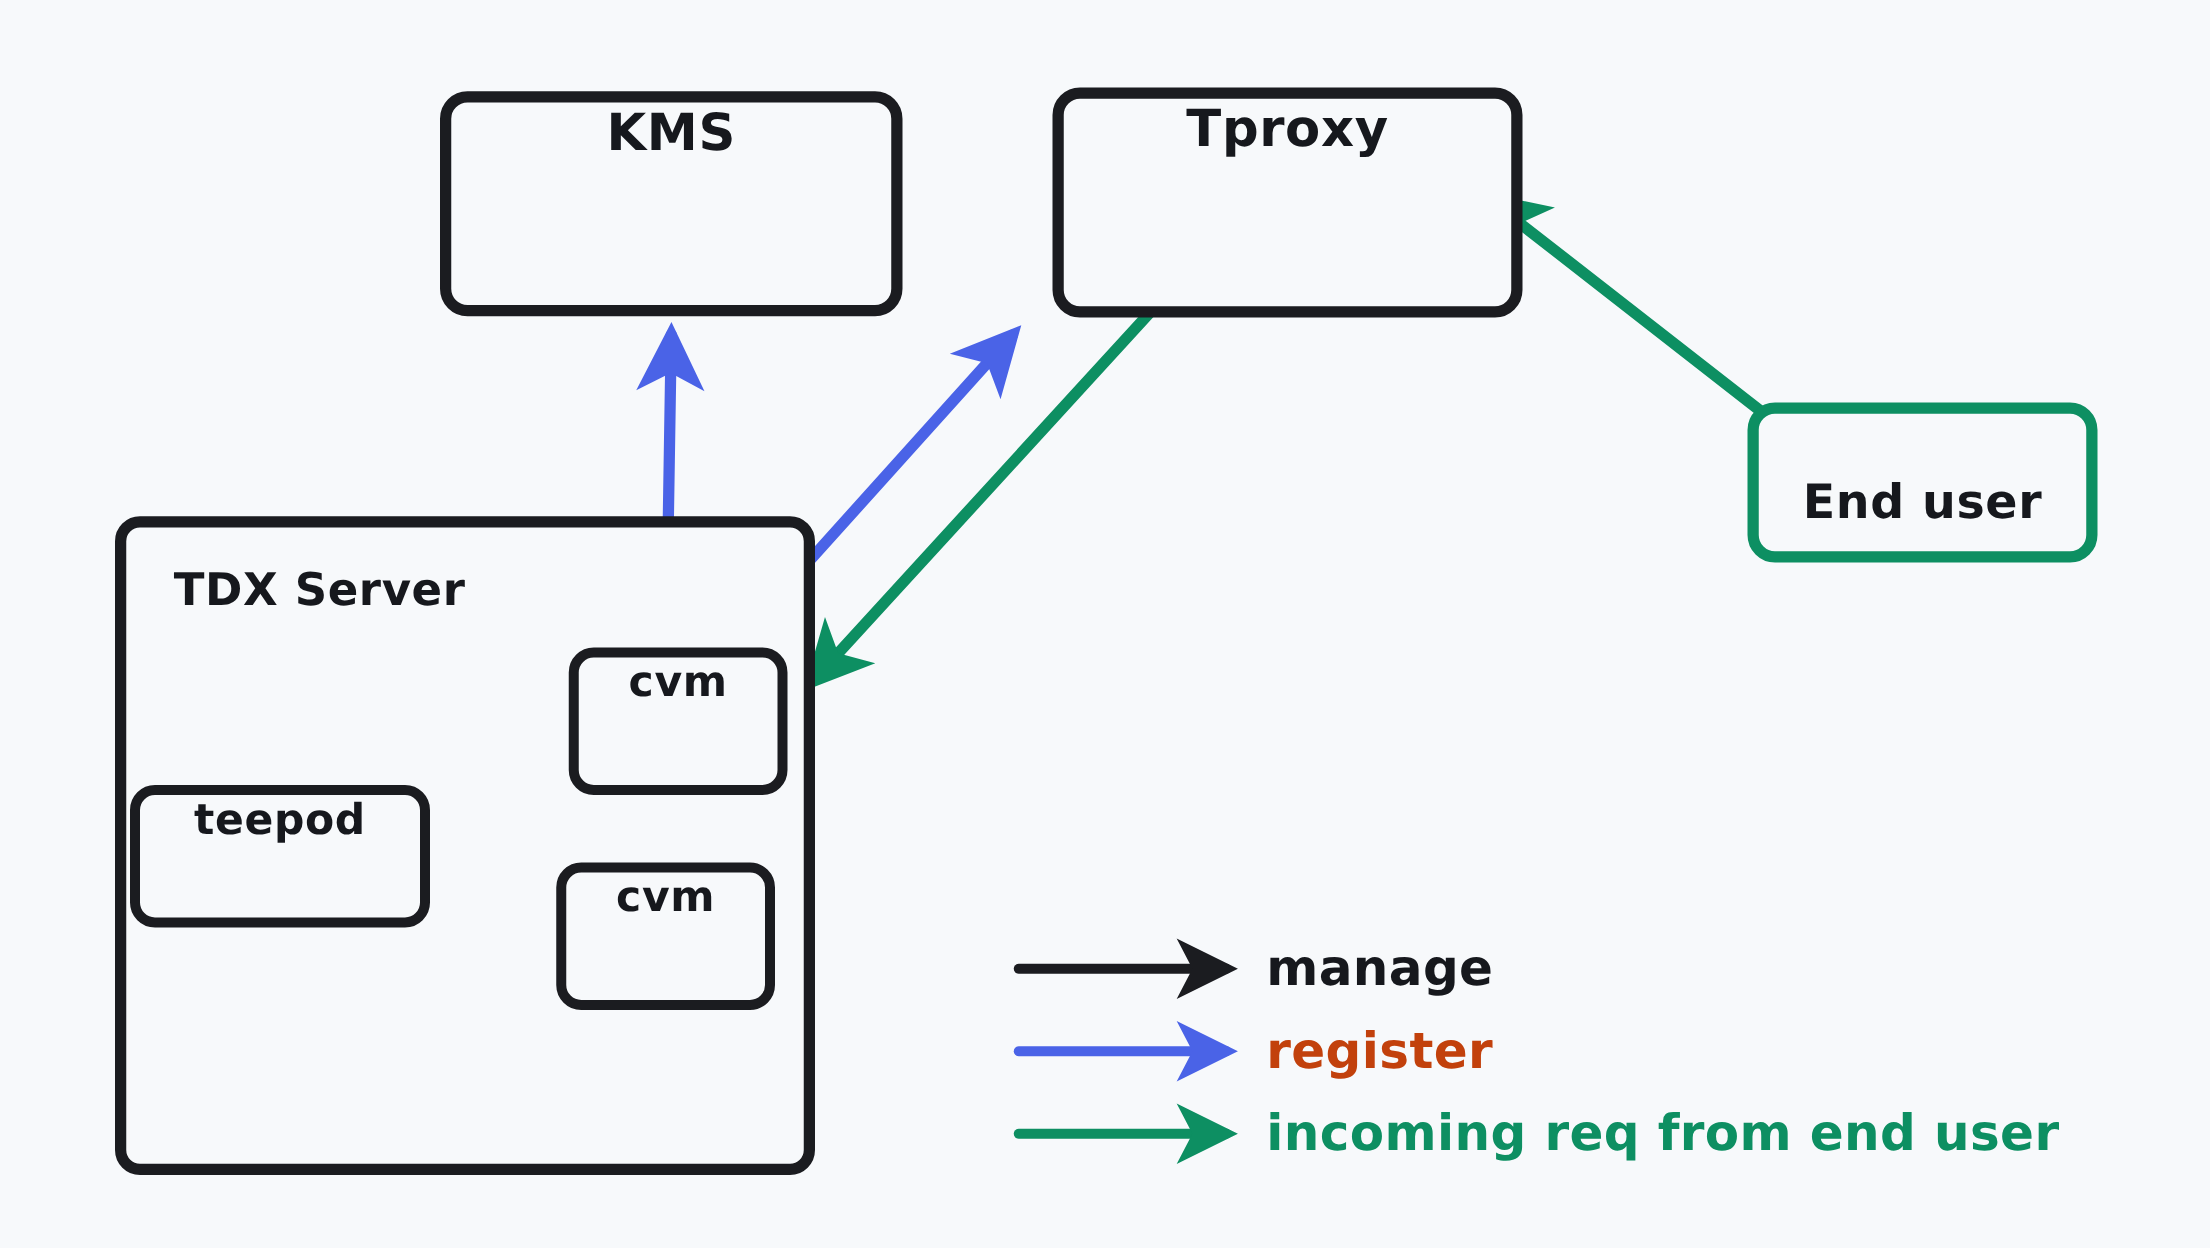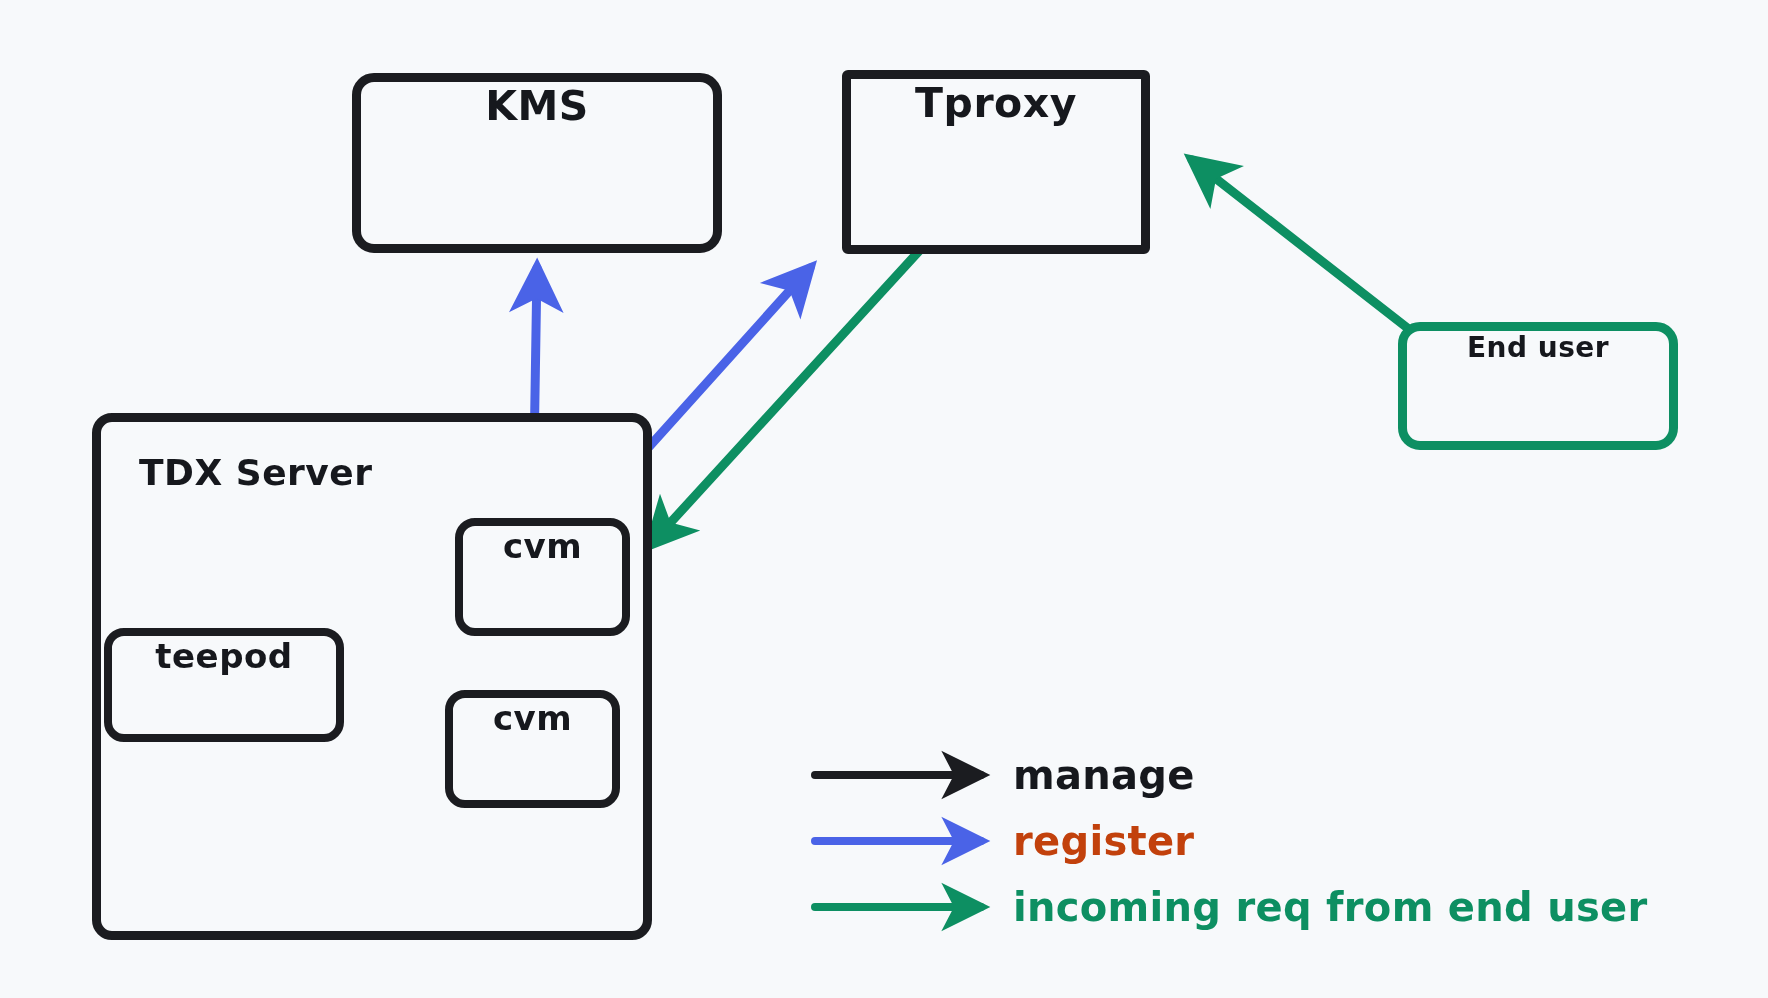--- a/index.html
+++ b/index.html
@@ -47,35 +47,35 @@
     left: 352px; top: 73px;
     width: 370px; height: 180px;
     border-width: 9px;
     border-color: #1b1c20;
     border-radius: 22px;
   }
   #node-kms .node-label { font-size: 41px; }
 
   #node-tproxy {
     left: 842px; top: 70px;
-    width: 308px; height: 184px;
-    border-width: 9px;
-    border-color: #1b1c20;
-    border-radius: 6px;
+    width: 376px; height: 184px;
+    border-width: 9px;
+    border-color: #1b1c20;
+    border-radius: 22px;
   }
   #node-tproxy .node-label { font-size: 41px; }
 
   #node-enduser {
     left: 1398px; top: 322px;
     width: 280px; height: 128px;
     border-width: 9px;
     border-color: #0d8f62;
     border-radius: 22px;
   }
-  #node-enduser .node-label { font-size: 28px; }
+  #node-enduser .node-label { font-size: 38px; margin-top: 48px; }
 
   
   #node-tdx-server {
     left: 92px; top: 413px;
     width: 560px; height: 527px;
     border-width: 9px;
     border-color: #1b1c20;
     border-radius: 20px;
     display: block;
   }

